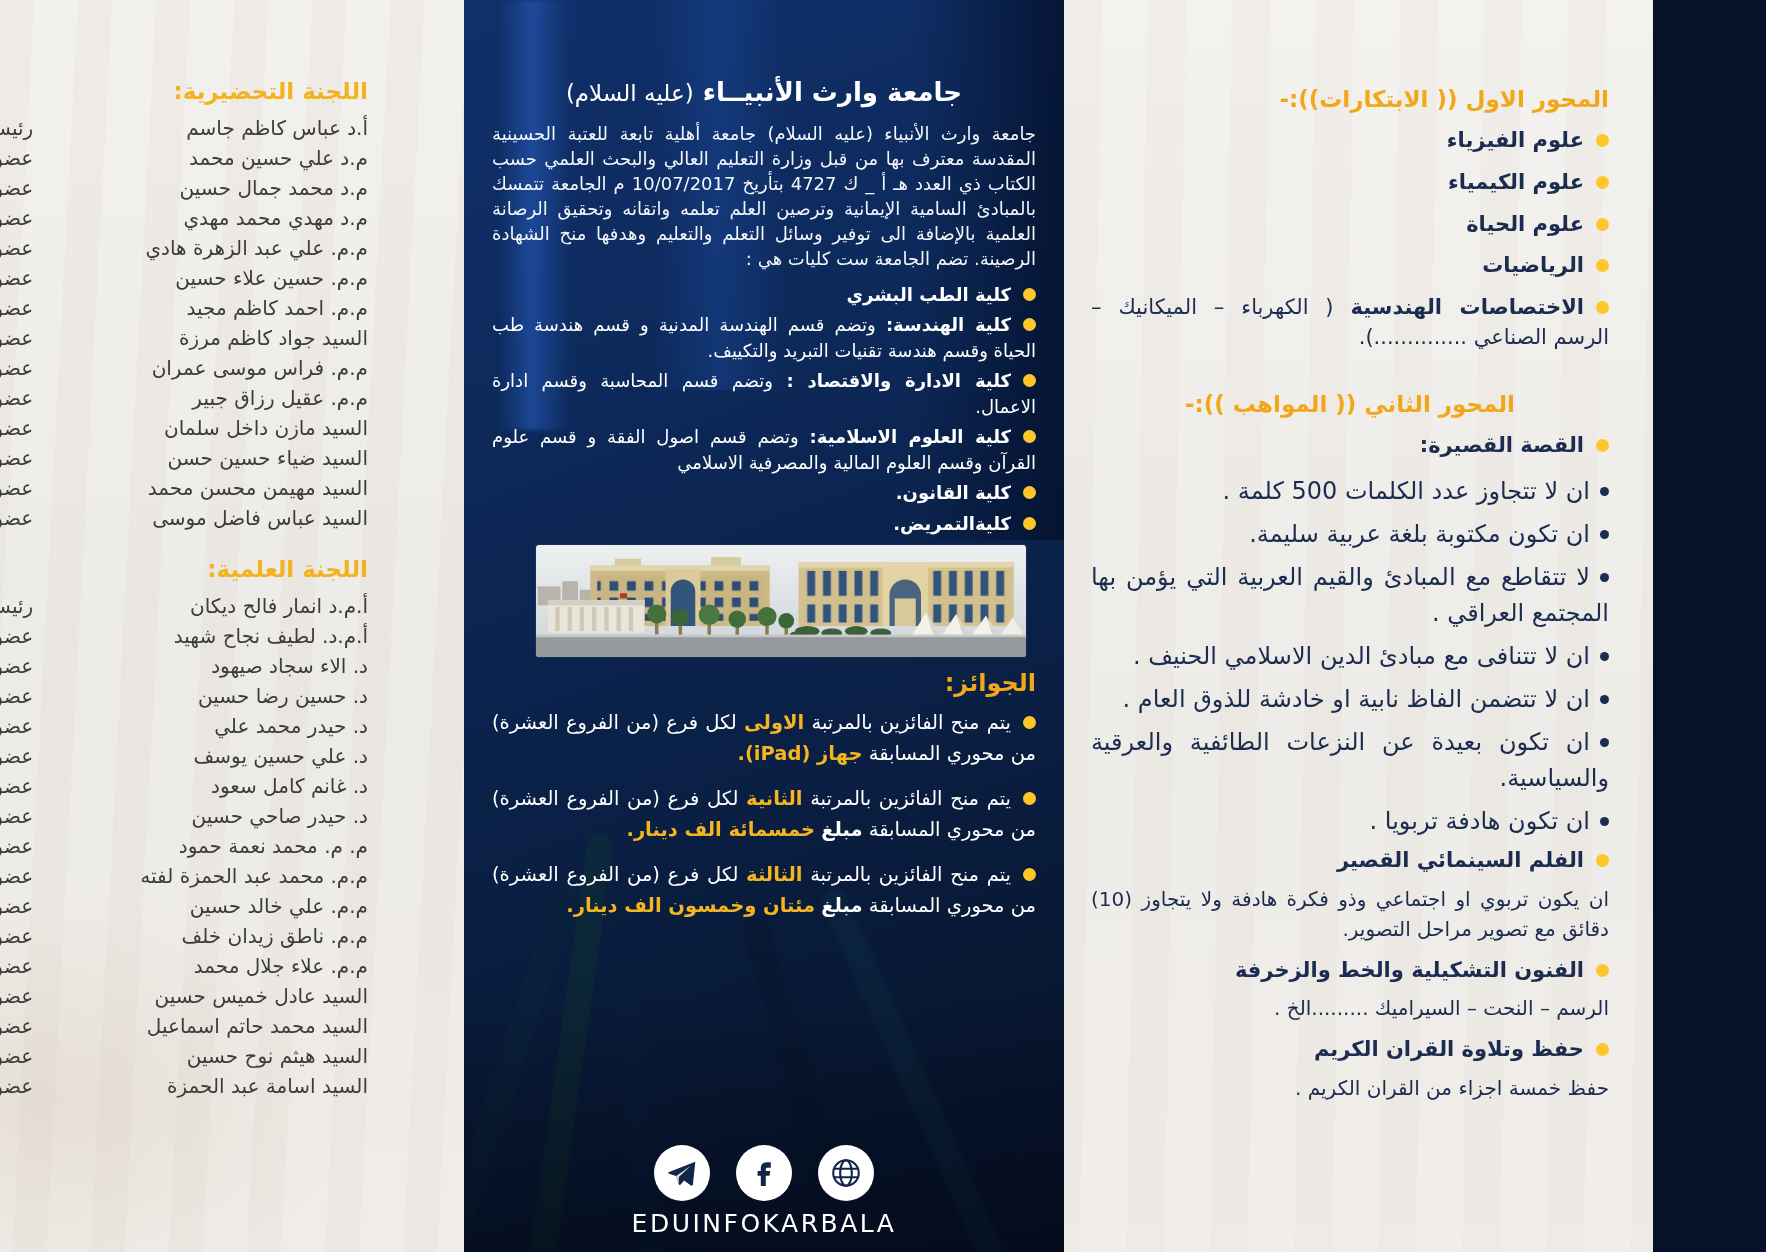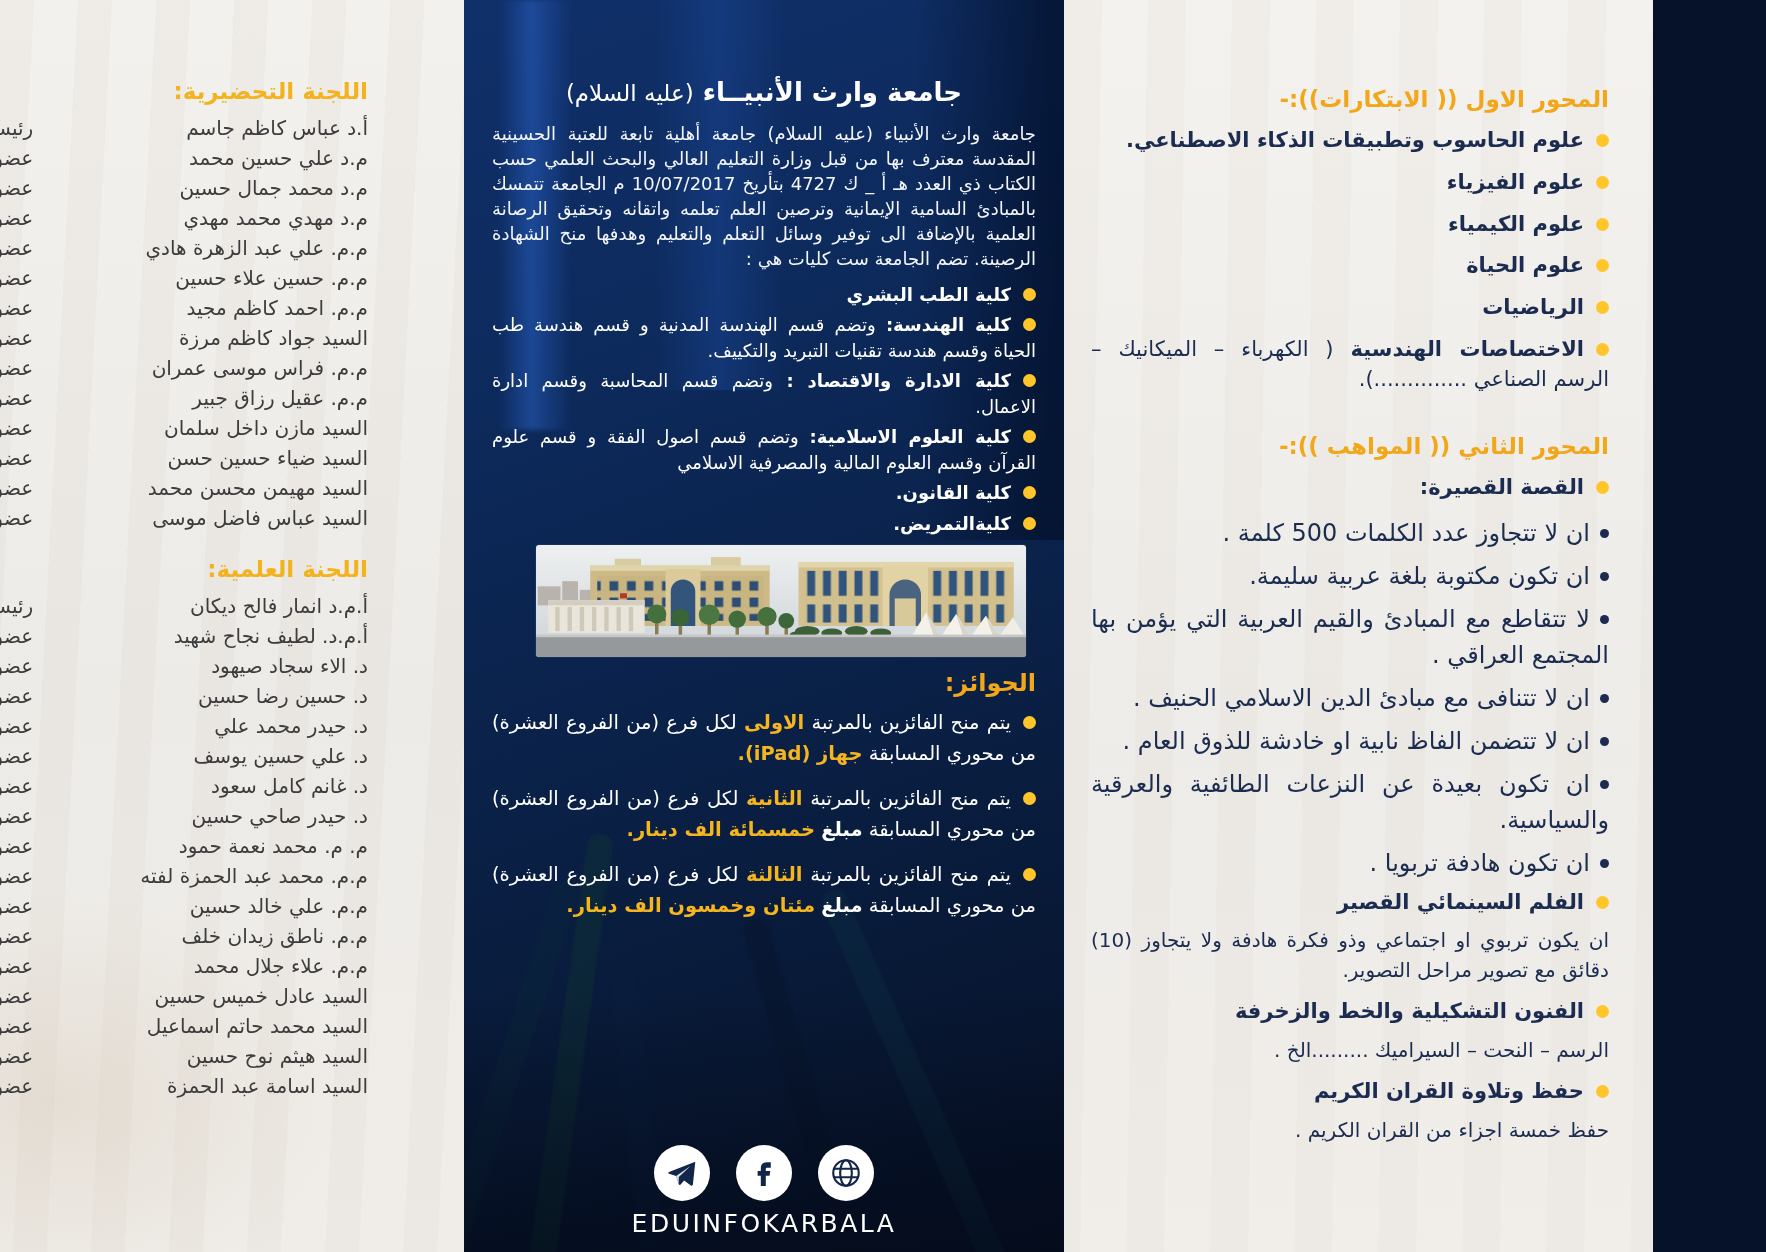--- a/index.html
+++ b/index.html
@@ -55,21 +55,21 @@
      align-items:center;justify-content:center;cursor:pointer;}
   .icon-circle svg{width:34px;height:34px;}
   .social-handle{text-align:center;font-size:25px;letter-spacing:2.5px;color:#fff;margin-top:8px;}
 
   
   .panel-right{width:589px;background:linear-gradient(180deg,#f4f2ef 0%,#eeece8 60%,#f1eeea 100%);}
   .panel-right::before{content:"";position:absolute;inset:0;
      background:repeating-linear-gradient(91deg, rgba(205,196,184,.10) 0 38px, rgba(255,255,255,0) 38px 84px);}
   .right-inner{position:absolute;top:86px;right:44px;width:518px;}
   .axis-title{margin:0 0 14px;font-size:23px;font-weight:bold;color:#F2A71B;}
-  .axis-title.second{margin-top:38px;}
+  .axis-title.second{margin-top:38px;text-align:center;}
   .axis-item{margin:0 0 12px;font-size:21px;line-height:1.42;color:#1B2C50;text-align:justify;}
   .axis-item b{font-weight:bold;}
   .axis-desc{font-weight:normal;}
   .sub-item{margin:0 0 7px;font-size:24px;line-height:1.5;color:#1B2C50;text-align:justify;}
   .mini-dot{display:inline-block;width:9px;height:9px;border-radius:50%;background:#1B2C50;
      margin-left:10px;vertical-align:3px;}
   .axis-desc-block{margin:-4px 0 12px;font-size:20px;line-height:1.5;color:#1B2C50;text-align:justify;}
 </style>
 </head>
 <body>
@@ -392,21 +392,20 @@
       </div>
       <div class="social-handle" dir="ltr">EDUINFOKARBALA</div>
     </div>
   </section>
 
   <aside class="panel panel-right" dir="rtl">
     <div class="right-inner">
       <h2 class="axis-title">المحور الاول (( الابتكارات)):-</h2>
       <div class="axis-list">
 
-          <p class="axis-item"><span class="dot"></span><b>علوم الحاسوب وتطبيقات الذكاء الاصطناعي.</b> </p>
 
           <p class="axis-item"><span class="dot"></span><b>علوم الفيزياء</b> </p>
 
           <p class="axis-item"><span class="dot"></span><b>علوم الكيمياء</b> </p>
 
           <p class="axis-item"><span class="dot"></span><b>علوم الحياة</b> </p>
 
           <p class="axis-item"><span class="dot"></span><b>الرياضيات</b> </p>
 
           <p class="axis-item"><span class="dot"></span><b>الاختصاصات الهندسية</b> <span class="axis-desc">( الكهرباء – الميكانيك – الرسم الصناعي ..............).</span></p>

